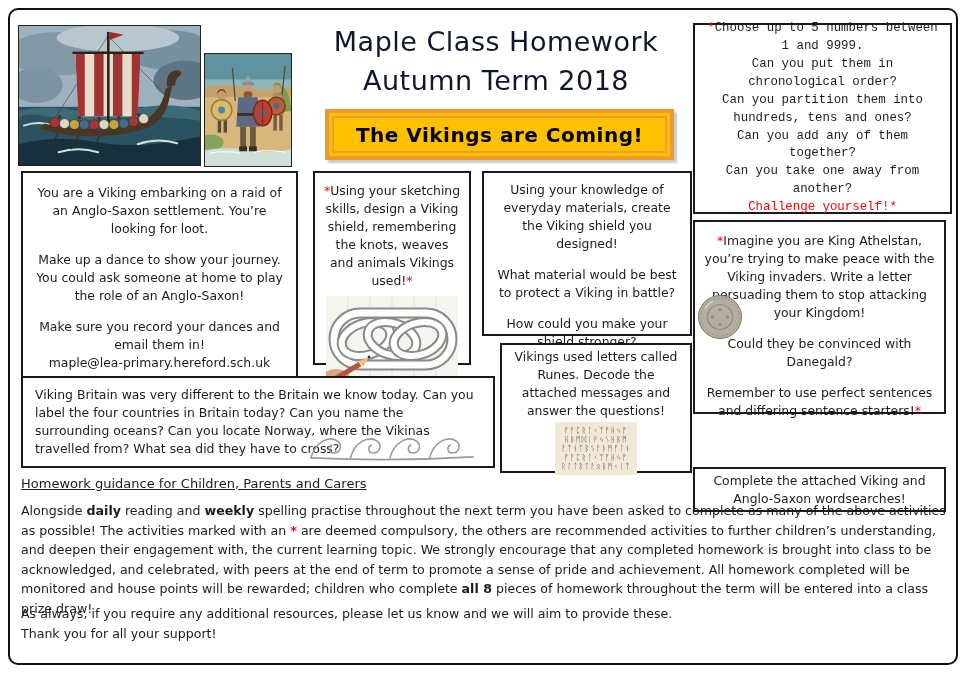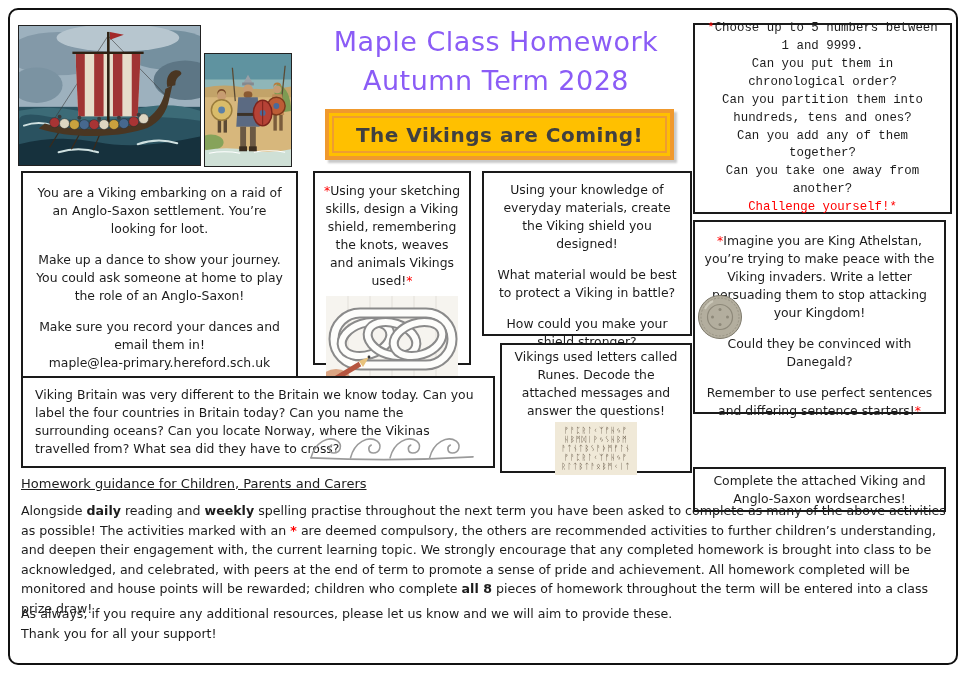--- a/index.html
+++ b/index.html
@@ -10,32 +10,32 @@
   }
   .abs{position:absolute;box-sizing:border-box;}
   .frame{
     left:8px;top:8px;width:950px;height:657px;
     border:2px solid #111;border-radius:10px;background:#fff;
   }
   .pic{border:1.5px solid #222;background:#cfd8dd;overflow:hidden;}
   .pic svg{display:block;width:100%;height:100%;}
   .title{
     left:300px;top:22px;width:392px;text-align:center;
-    font-size:27px;line-height:39px;color:#8b5cf6;letter-spacing:.5px;
+    font-size:27px;line-height:39px;color:#0f172a;letter-spacing:.5px;
   }
   .banner{
     left:325px;top:109px;width:349px;height:51px;
     background:#F0992D;padding:4px;
     box-shadow:3px 3px 2px #c9c9c9;
   }
   .banner-mid{background:#FFC000;height:100%;box-sizing:border-box;padding:3px;}
   .banner-core{
     border:2px solid #EE9D31;height:100%;box-sizing:border-box;
     display:flex;align-items:center;justify-content:center;
-    font-size:20px;font-weight:bold;color:#404040;letter-spacing:.5px;
+    font-size:20px;font-weight:bold;color:#000000;letter-spacing:.5px;
   }
   .box{
     border:2px solid #1a1a1a;background:#fff;
     font-size:12.4px;line-height:1.45;text-align:center;
     padding:8px 8px;
   }
   .box p{margin:0 0 13px;}
   .box p:last-child{margin-bottom:0;}
   .box--tight p{margin:0;}
   .box--vcenter{display:flex;flex-direction:column;justify-content:center;}
@@ -160,21 +160,21 @@
     <rect x="35" y="94" width="8" height="5" fill="#3a2d20"></rect>
     <rect x="45" y="94" width="8" height="5" fill="#3a2d20"></rect>
     <ellipse cx="59" cy="60" rx="9.5" ry="13" fill="#b64236" stroke="#7c241c" stroke-width="1.5"></ellipse>
     <circle cx="59" cy="60" r="3" fill="#4a6a9a"></circle>
     <line x1="59" y1="48" x2="59" y2="72" stroke="#7c241c" stroke-width="1"></line>
   </svg>
 </div>
 
 <div class="abs title">
   <div>Maple Class Homework</div>
-  <div>Autumn Term 2028</div>
+  <div>Autumn Term 2018</div>
 </div>
 
 <div class="abs banner">
   <div class="banner-mid">
     <div class="banner-core">
       <span>The Vikings are Coming!</span>
     </div>
   </div>
 </div>
 

